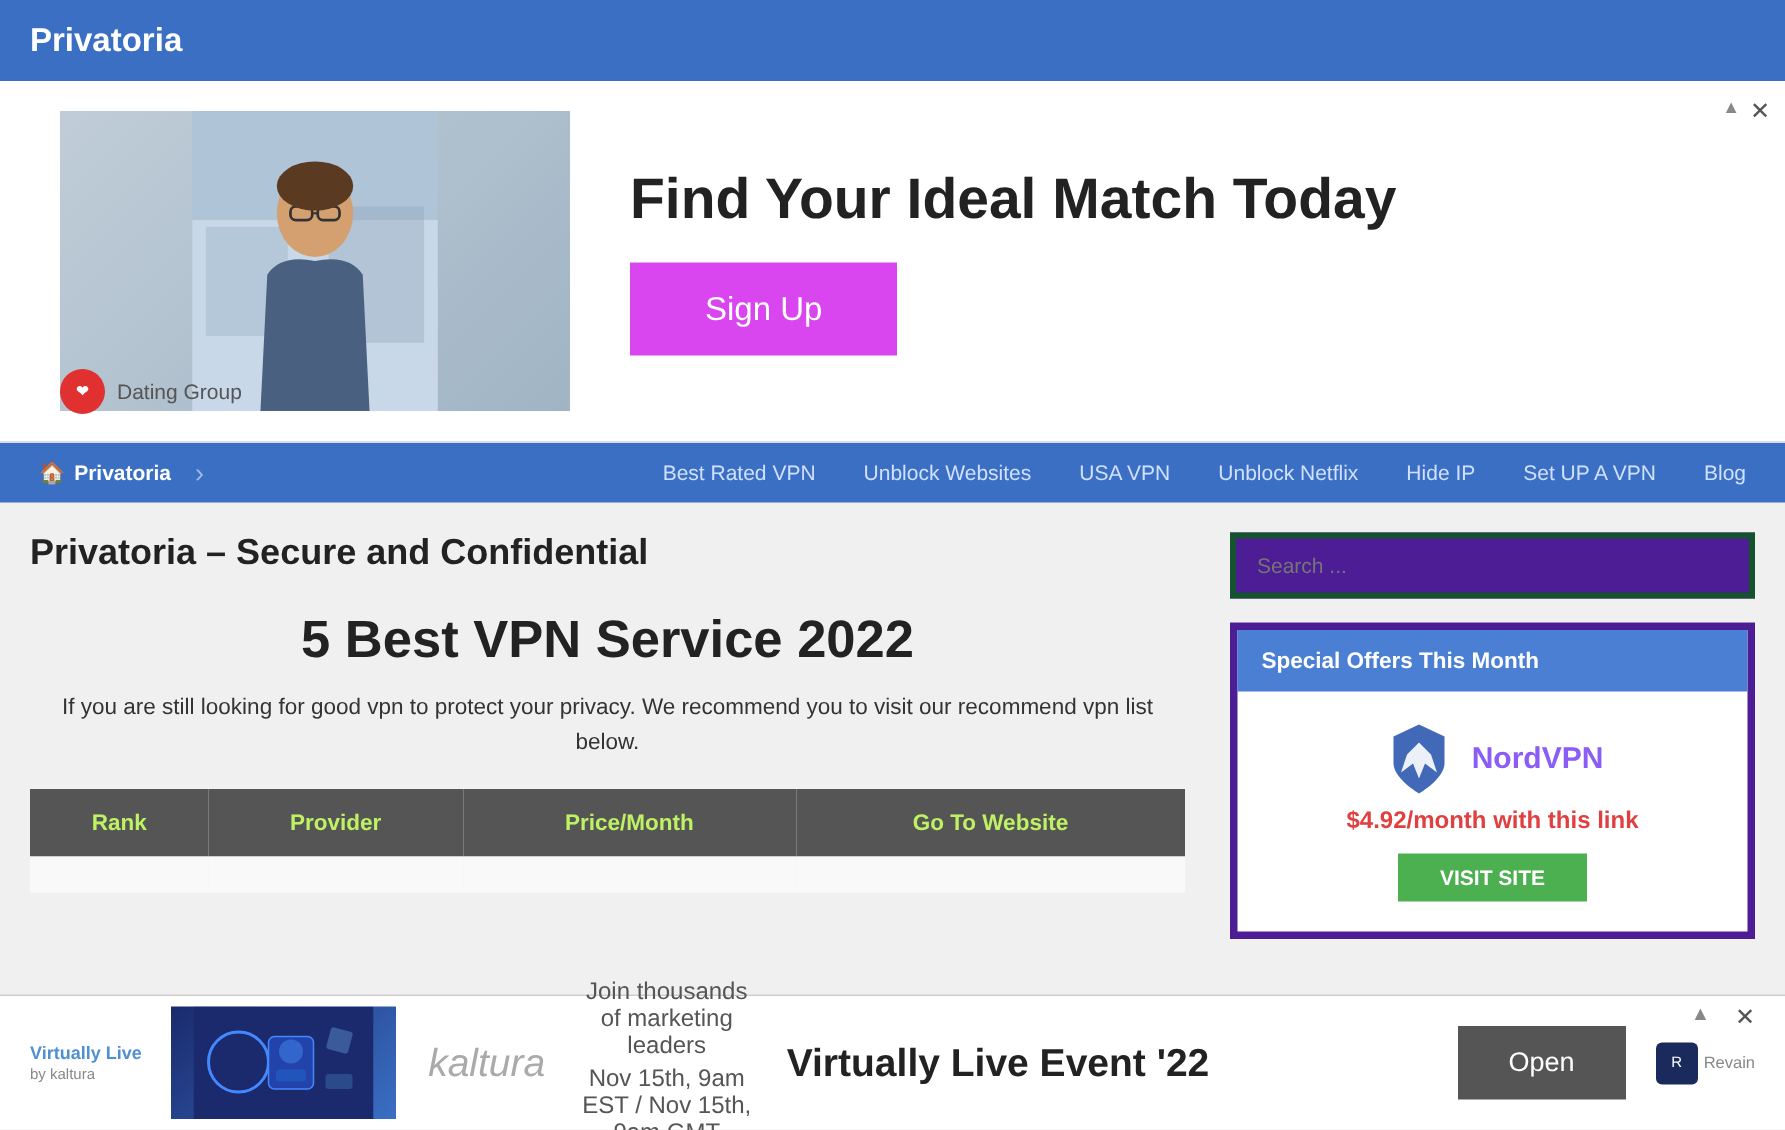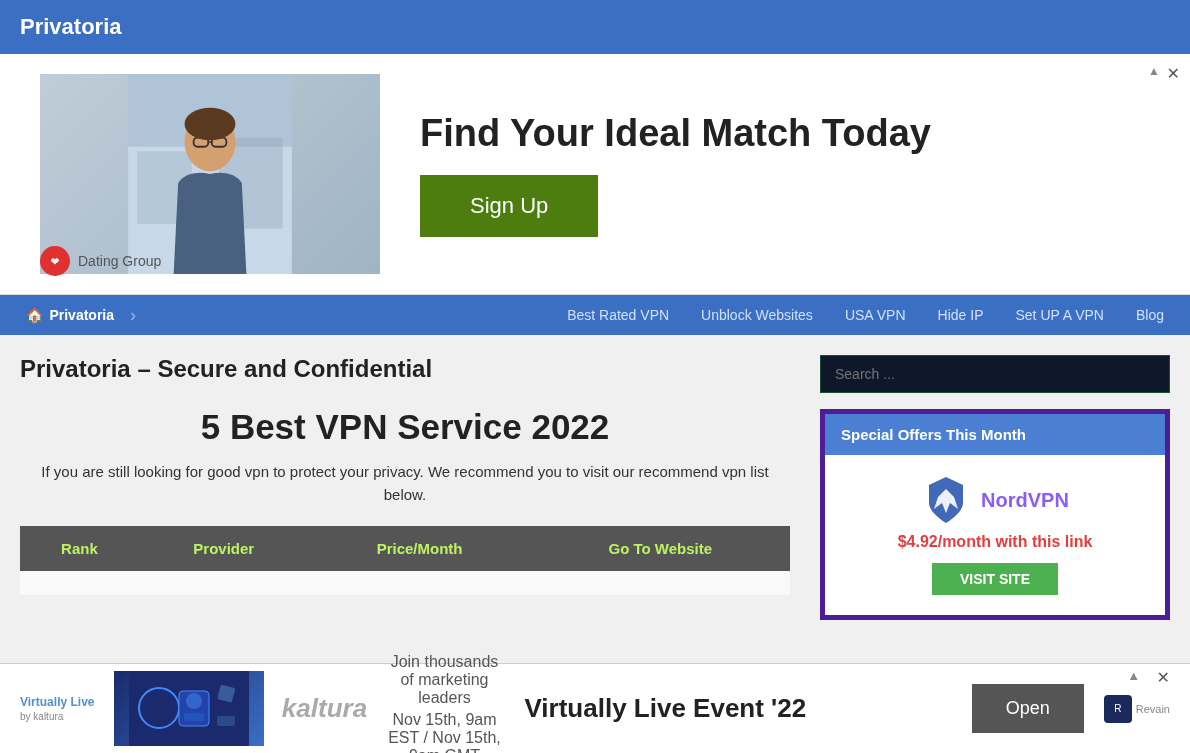--- a/index.html
+++ b/index.html
@@ -48,21 +48,21 @@
       flex-direction: column;
       align-items: flex-start;
       gap: 20px;
     }
     #ad-banner .ad-headline {
       font-size: 38px;
       font-weight: bold;
       color: #222;
     }
     #ad-banner .ad-signup-btn {
-      background: #4d7c0f;
+      background: #d946ef;
       color: #fff;
       font-size: 22px;
       padding: 18px 50px;
       border: none;
       cursor: pointer;
     }
     #ad-banner .ad-footer {
       position: absolute;
       bottom: 18px;
       left: 40px;
@@ -195,22 +195,22 @@
 
     
     #sidebar {
       width: 350px;
       flex-shrink: 0;
     }
     #sidebar .search-box {
       width: 100%;
       padding: 10px 14px;
       font-size: 14px;
-      border: 1px solid #14532d;
-      background: #0f172a;
+      border: 4px solid #14532d;
+      background: #4c1d95;
       color: #999;
       margin-bottom: 16px;
     }
     #sidebar .special-offers-card {
       background: #fff;
       border: 5px solid #4c1d95;
     }
     #sidebar .special-offers-header {
       background: #4a7fd4;
       color: #fff;
@@ -398,20 +398,21 @@
 <nav id="navbar">
   <a class="home-link">
     <span>🏠</span>
     <span>Privatoria</span>
   </a>
   <span class="nav-separator">›</span>
   <div class="nav-links">
     <a>Best Rated VPN</a>
     <a>Unblock Websites</a>
     <a>USA VPN</a>
+    <a>Unblock Netflix</a>
     <a>Hide IP</a>
     <a>Set UP A VPN</a>
     <a>Blog</a>
   </div>
 </nav>
 
 <div id="main">
 
   <div id="content">
     <h1 class="page-title">Privatoria – Secure and Confidential</h1>
@@ -479,21 +480,21 @@
       <rect x="50" y="20" width="30" height="35" rx="4" fill="#2244aa" stroke="#4488ff" stroke-width="1"></rect>
       <circle cx="65" cy="30" r="8" fill="#3366cc"></circle>
       <rect x="55" y="42" width="20" height="8" rx="2" fill="#2255bb"></rect>
 
       <rect x="90" y="15" width="15" height="15" rx="2" fill="#3a5a9a" transform="rotate(15 97 22)"></rect>
       <rect x="88" y="45" width="18" height="10" rx="2" fill="#2a4a8a"></rect>
     </svg>
   </div>
 
   <div class="kaltura-logo">
-    <span class="kaltura-text" style="font-size:26px;color:#aaa;font-style:italic;font-weight:bold;">kaltura</span>
+    <span class="kaltura-text" style="font-size:26px;color:#aaa;font-style:italic;">kaltura</span>
   </div>
 
   <div style="display:flex;flex-direction:column;gap:4px;font-size:16px;color:#555;width:120px;text-align:center;">
     <span>Join thousands of marketing leaders</span>
     <span>Nov 15th, 9am EST / Nov 15th, 9am GMT</span>
   </div>
 
   <div class="bottom-ad-headline">Virtually Live Event '22</div>
 
   <button class="bottom-ad-open-btn">Open</button>

